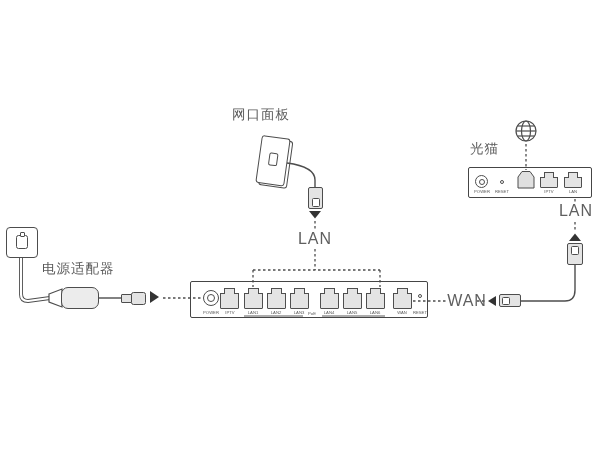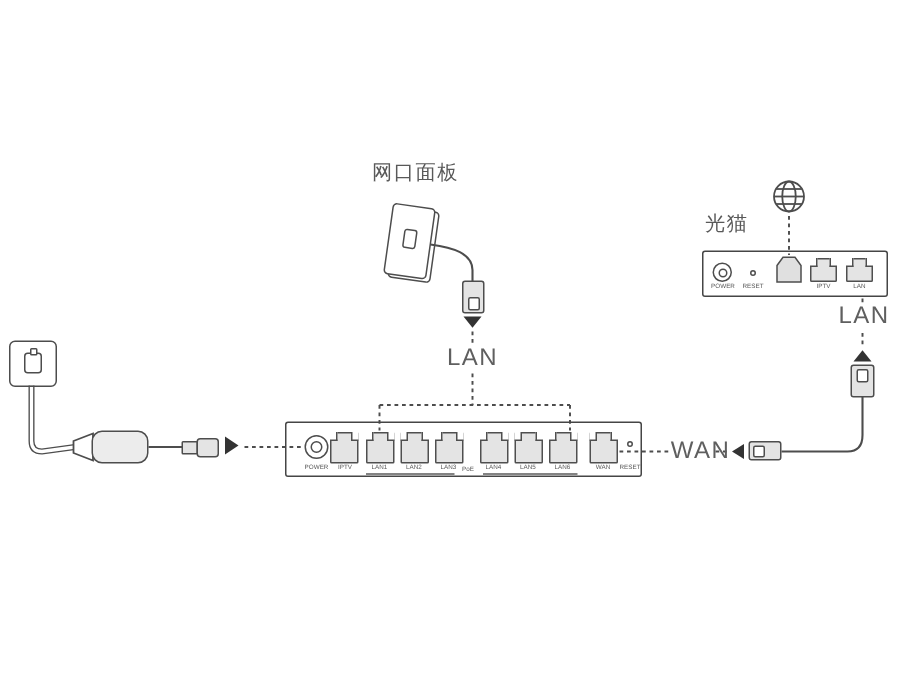--- a/index.html
+++ b/index.html
@@ -76,20 +76,21 @@
     <path d="M526,144 V170" fill="none" stroke="#4d4d4d" stroke-width="1.3" stroke-dasharray="2.5 2.5"></path>
 
     <polygon points="518,177 522,171.5 530,171.5 534,177 534,188 518,188" fill="#e0e0e0" stroke="#4d4d4d" stroke-width="1"></polygon>
   </svg>
 
   <div class="abs" style="left:6px;top:227px;width:32px;height:31px;border:1.4px solid #4d4d4d;border-radius:4px;box-sizing:border-box;">
     <div class="abs" style="left:9px;top:7px;width:12px;height:14px;border:1.2px solid #4d4d4d;border-radius:2.5px;box-sizing:border-box;"></div>
     <div class="abs" style="left:13px;top:4px;width:5px;height:5px;border:1px solid #4d4d4d;border-radius:1px;background:#fff;box-sizing:border-box;"></div>
   </div>
 
+  <div class="abs label-cn" style="left:42px;top:260px;">电源适配器</div>
 
   <div class="abs" style="left:61px;top:287px;width:38px;height:22px;border:1.3px solid #4d4d4d;border-radius:7px;background:#ececec;box-sizing:border-box;"></div>
   <div class="abs" style="left:121px;top:294px;width:11px;height:9px;border:1px solid #4d4d4d;border-radius:1px;background:#e4e4e4;box-sizing:border-box;"></div>
   <div class="abs" style="left:131px;top:292px;width:15px;height:13px;border:1px solid #4d4d4d;border-radius:2.5px;background:#e4e4e4;box-sizing:border-box;"></div>
 
   <div class="box" style="left:190px;top:281px;width:238px;height:37px;"></div>
 
   <div class="ring" style="left:203px;top:290px;width:16px;height:16px;"></div>
   <div class="ring-in" style="left:207px;top:294px;width:8px;height:8px;"></div>
   <div class="abs tiny" style="left:199px;top:310px;width:24px;">POWER</div>
@@ -115,21 +116,21 @@
   <div class="abs tiny" style="left:302px;top:311px;width:20px;">PoE</div>
 
   <div class="dot" style="left:418px;top:294px;width:4px;height:4px;"></div>
   <div class="abs tiny" style="left:408px;top:310px;width:24px;">RESET</div>
 
   <div class="abs callout" style="left:447px;top:292px;width:40px;">WAN</div>
 
   <div class="conn" style="left:499px;top:294px;width:22px;height:13px;"></div>
   <div class="conn-in" style="left:502px;top:297px;width:8px;height:8px;"></div>
 
-  <div class="abs label-cn" style="left:248px;top:106px;">网口面板</div>
+  <div class="abs label-cn" style="left:232px;top:106px;">网口面板</div>
 
   <div class="abs" style="left:262px;top:135px;width:34px;height:54px;transform:rotate(8deg);transform-origin:0 0;">
     <div class="abs" style="left:2.5px;top:2px;width:29px;height:48px;border:1.2px solid #4d4d4d;border-radius:3px;box-sizing:border-box;"></div>
     <div class="abs" style="left:0;top:0;width:29px;height:48px;border:1.4px solid #4d4d4d;border-radius:3px;background:#fff;box-sizing:border-box;">
       <div class="abs" style="left:9px;top:15px;width:9px;height:13px;border:1.2px solid #4d4d4d;border-radius:2px;box-sizing:border-box;"></div>
     </div>
   </div>
 
   <div class="conn" style="left:308px;top:187px;width:15px;height:22px;"></div>
   <div class="conn-in" style="left:311.5px;top:198px;width:8px;height:9px;"></div>

